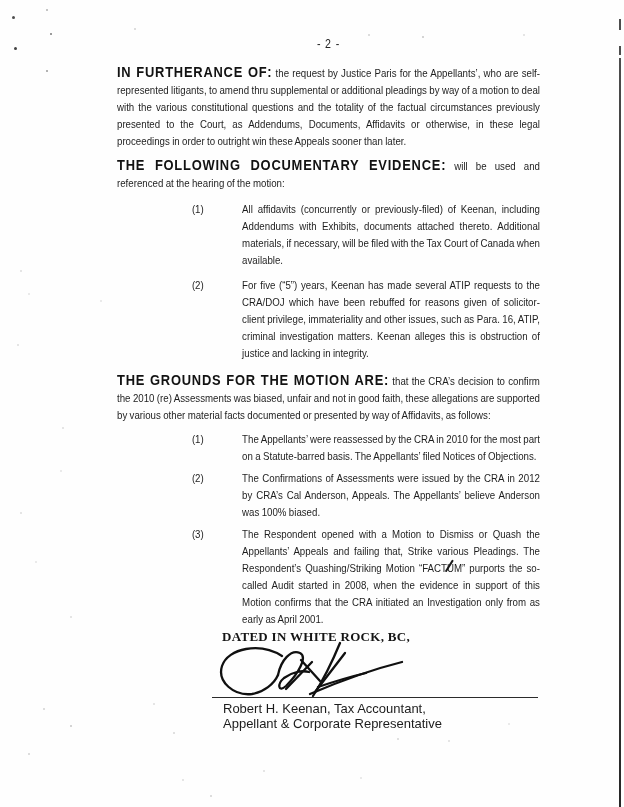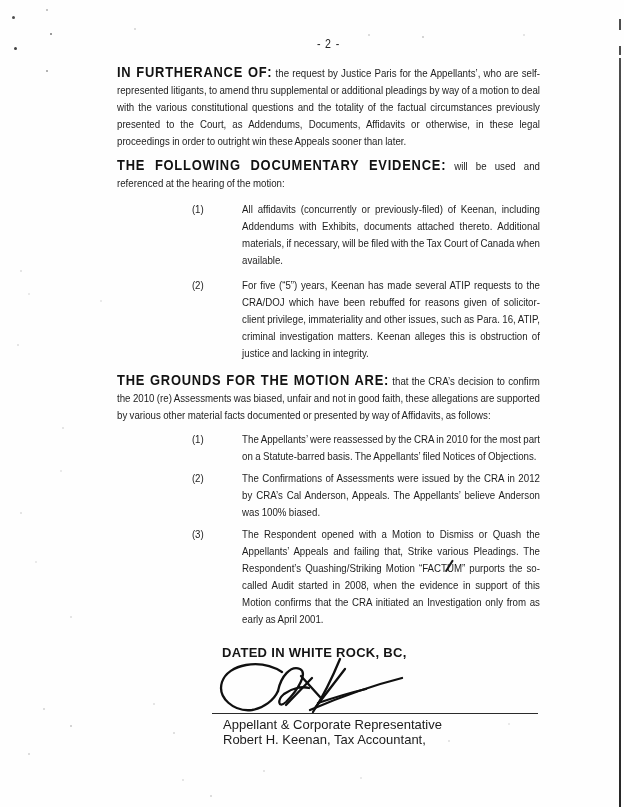--- a/index.html
+++ b/index.html
@@ -29,21 +29,21 @@
   .para.lead{margin-top:10px;}
   .para.sec2{margin-top:6px;}
   .para.sec3{margin-top:9px;}
   .h{font-weight:bold;font-size:15.2px;letter-spacing:0.9px;color:#121212;}
   .item{display:flex;margin-top:8px;}
   .item.first{margin-top:9px;}
   .item.tight{margin-top:5px;}
   .item .num{flex:0 0 59px;margin-left:88px;font-size:11.4px;line-height:17px;}
   .item .itext{flex:1;font-size:11.4px;line-height:17px;word-spacing:-0.4px;text-align:justify;}
   
-  .dateline{margin:18px 0 0 105px;}
+  .dateline{margin:2px 0 0 105px;font-family:Liberation Serif, serif;}
   .dateline .d1{font-weight:bold;font-size:13px;letter-spacing:0.3px;line-height:14px;color:#151515;}
   .dateline .d2{font-size:13.3px;line-height:14px;margin-top:1px;margin-left:4px;color:#1d1d1d;}
   .sigblock{position:relative;height:54px;}
   .sig{position:absolute;left:95px;top:-4px;width:200px;height:60px;}
   .sigline{position:absolute;left:95px;bottom:0;width:326px;border-top:1.4px solid #2b2b2b;}
   .caption{margin:3px 0 0 106px;font-size:13px;line-height:15px;color:#1c1c1c;}
 </style>
 </head>
 <body>
 
@@ -135,17 +135,17 @@
           <path d="M128 3 C121 20 110 42 101 56"></path>
           <path d="M133 13 L103 52"></path>
           <path d="M98 54 C126 42 158 30 190 22"></path>
           <path d="M106 47 C124 41 141 36 154 33"></path>
         </g>
       </svg>
       <div class="sigline"></div>
     </div>
 
     <div class="caption">
+      <div>Robert H. Keenan, Tax Accountant,</div>
       <div>Appellant &amp; Corporate Representative</div>
-      <div>Robert H. Keenan, Tax Accountant,</div>
     </div>
   </div>
 </div>
 
 </body></html>

